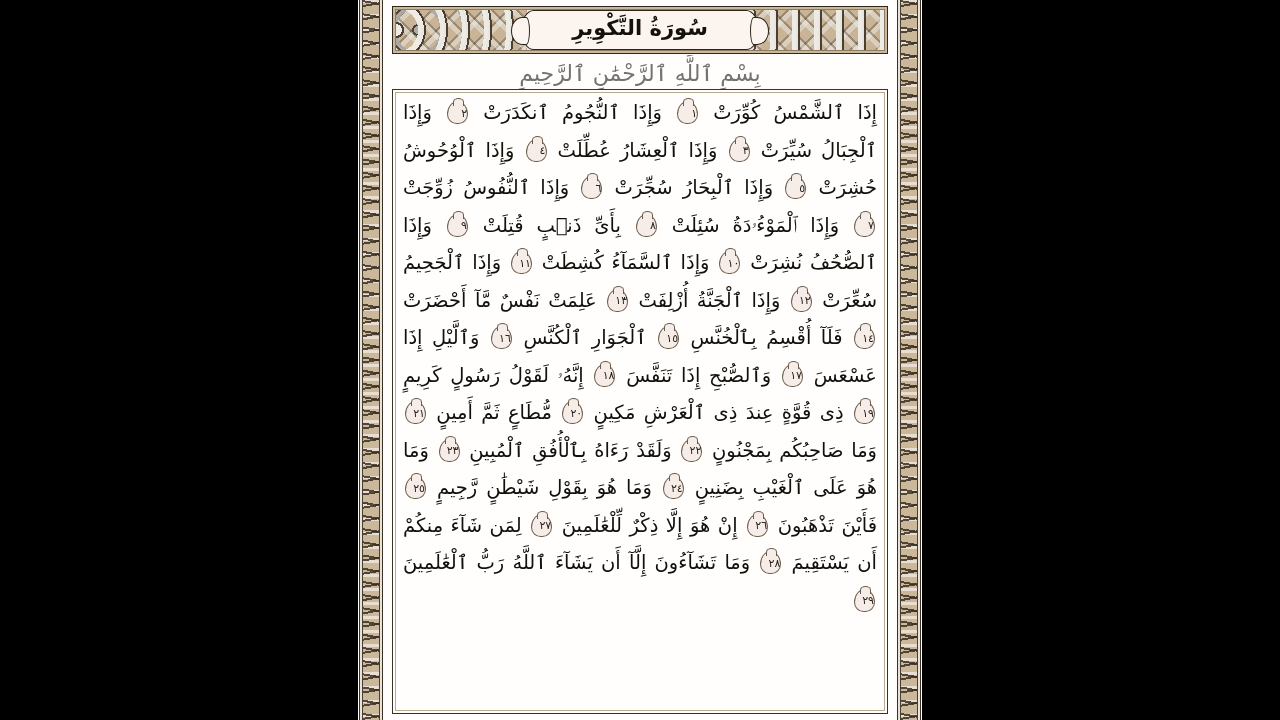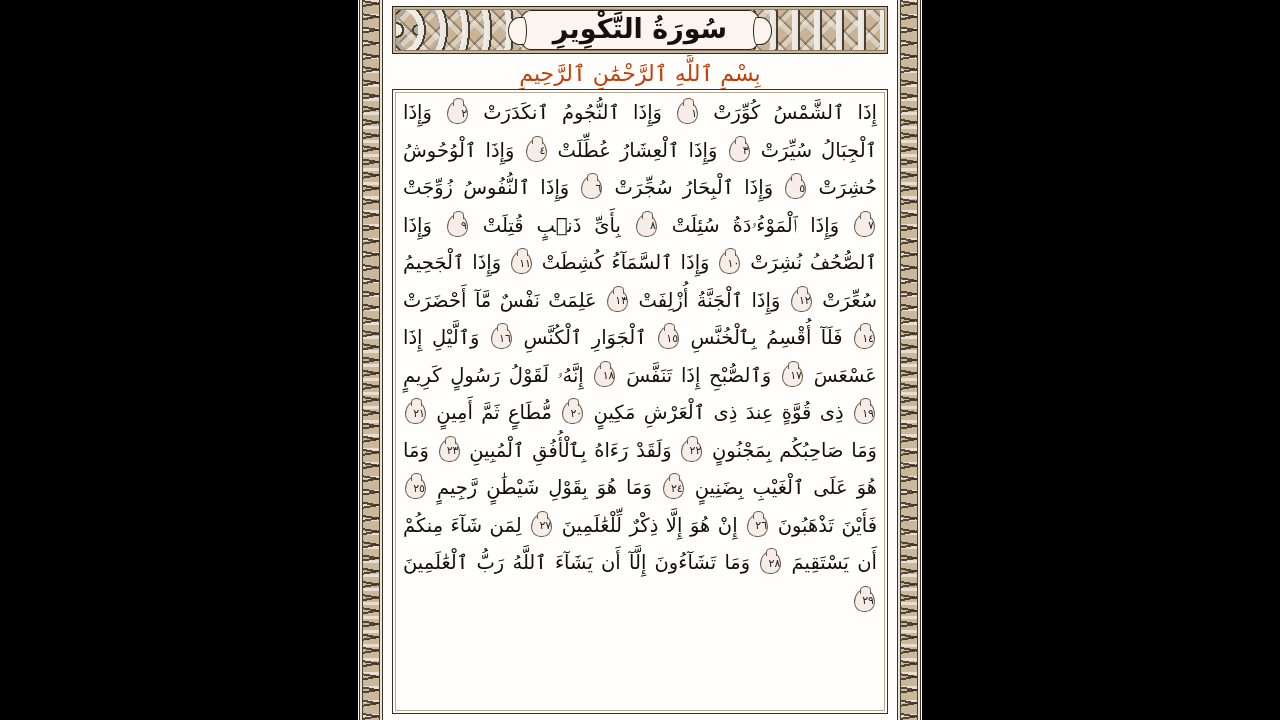--- a/index.html
+++ b/index.html
@@ -168,39 +168,39 @@
     background: #fbf4ef;
     border: 1.5px solid #2b241a;
     border-radius: 60% 20% 20% 60% / 50% 50% 50% 50%;
     z-index: -1;
   }
   #title-cartouche::before { left: -11px; }
   #title-cartouche::after  { right: -11px; transform: scaleX(-1); }
 
   #surah-title {
     font-family: "DejaVu Sans", sans-serif;
-    font-size: 27px;
+    font-size: 21px;
     line-height: 1;
     color: #14100b;
     direction: rtl;
     white-space: nowrap;
     font-weight: 600;
     letter-spacing: -0.5px;
     transform: translateY(-1px);
     text-align: center;
   }
 
   
   #basmala {
     flex: 0 0 auto;
     text-align: center;
     direction: rtl;
     font-family: "DejaVu Sans", sans-serif;
     font-size: 22px;
-    color: #c2410c;
+    color: #737373;
     padding: 7px 0 3px 0;
     white-space: nowrap;
     letter-spacing: -0.5px;
   }
 
   
   #text-frame {
     position: relative;
     flex: 1 1 auto;
     margin: 0 2px 6px 2px;

